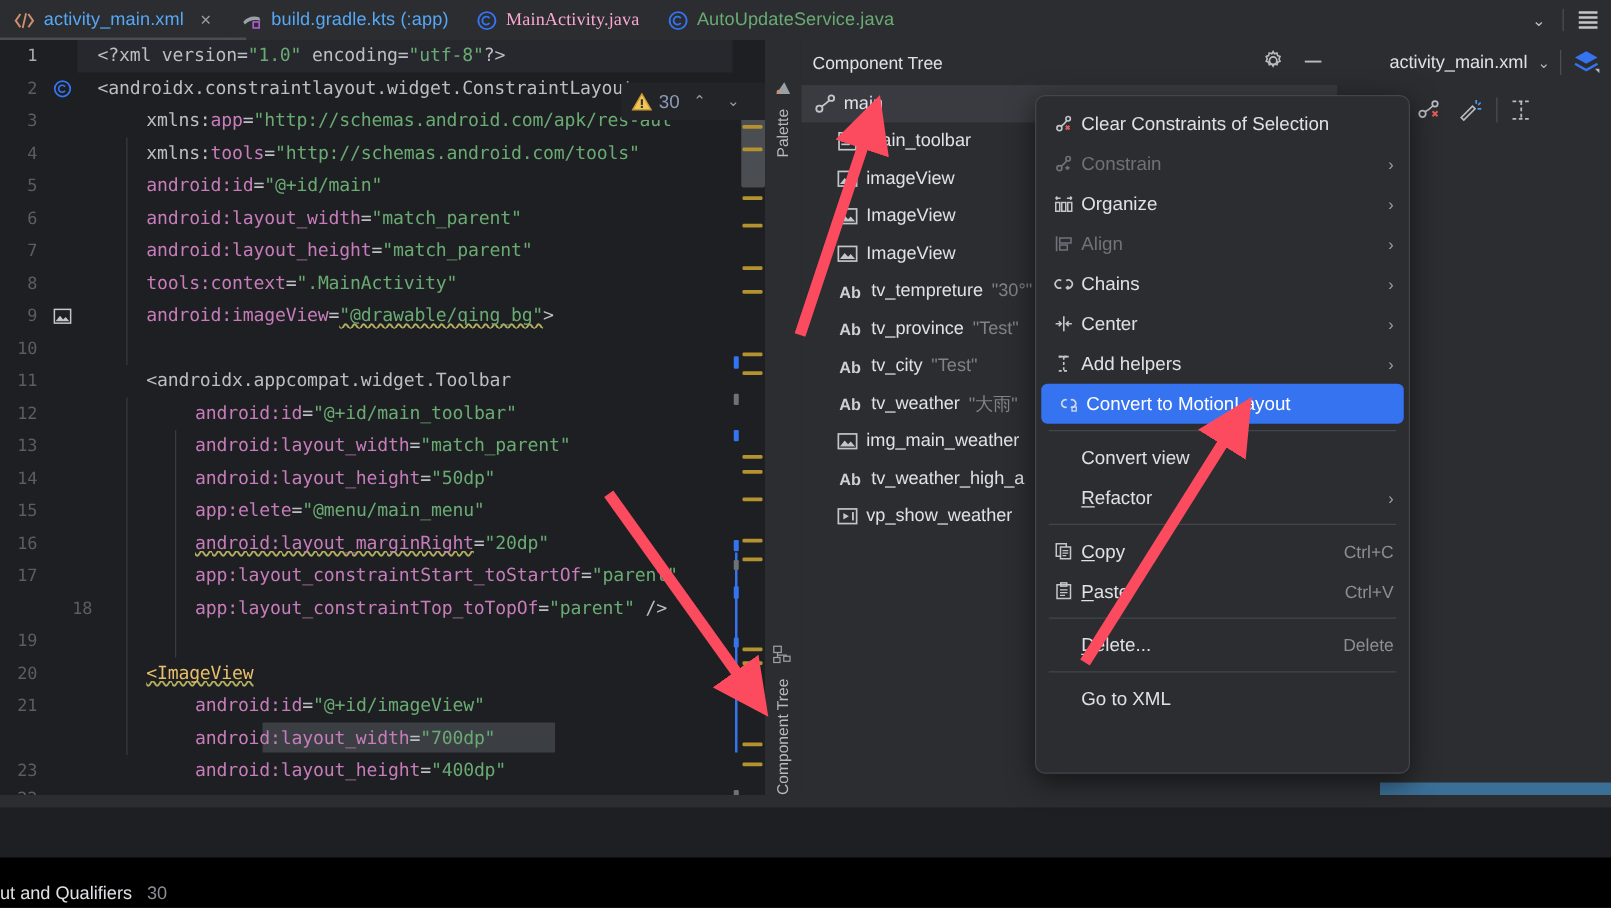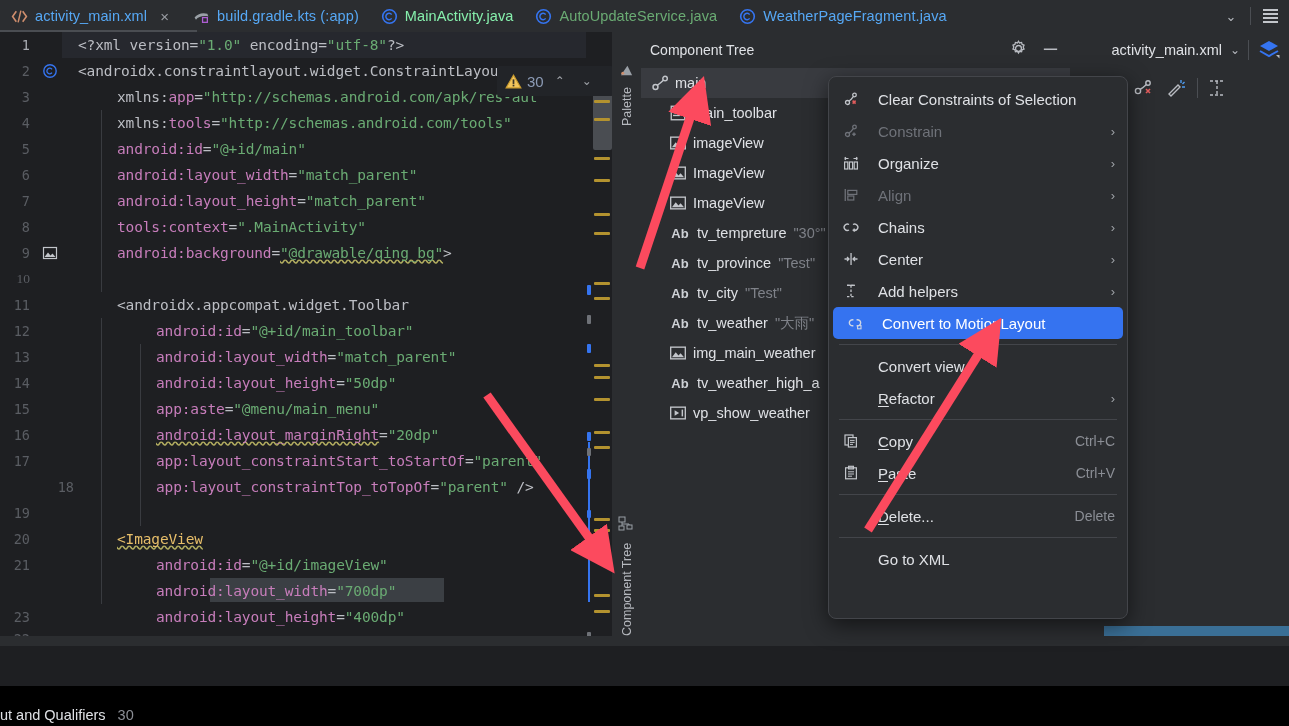--- a/index.html
+++ b/index.html
@@ -180,21 +180,21 @@
 
   
   #ctxmenu {
     position: absolute; left: 828px; top: 76px; width: 300px; height: 543px;
     background: #2b2d30; border: 1px solid #43454a; border-radius: 8px;
     box-shadow: 0 6px 22px rgba(0,0,0,.55);
     padding: 6px 0; z-index: 40;
   }
   .mi {
     position: relative; height: 32px; display: flex; align-items: center;
-    font-size: 15px; color: #dfe1e5; padding: 0 12px 0 14px; cursor: default; gap: 13px;
+    font-size: 15px; color: #dfe1e5; padding: 0 12px 0 14px; cursor: default;
   }
   .mi.dim { color: #6f7279; }
   .mi.highlight { background: #3573f0; margin: 0 4px; border-radius: 5px; color: #ffffff; }
   .mi .mi-ico { width: 22px; flex: none; display:flex; align-items:center; }
   .mi .mi-label { flex: 1; }
   .mi .mi-arrow { color: #9da0a6; font-size: 13px; }
   .mi .mi-short { color: #8b8e95; font-size: 14px; }
   .mi-sep { height: 1px; background: #43454a; margin: 5px 10px; }
   .u { text-decoration: underline; text-underline-offset: 2px; }
 
@@ -238,35 +238,28 @@
             <path d="M1.5 9 C4 5.5, 9 4, 13.5 5.5 L14.5 8 C10 6.8, 5 8, 2.8 11 Z" fill="#9aa0a6"></path>
             <rect x="9" y="9" width="4.5" height="4.5" fill="none" stroke="#b05fd6" stroke-width="1.2"></rect>
           </svg>
           <span class="tab-label" style="color: rgb(86, 168, 245);">build.gradle.kts (:app)</span>
         </div>
         <div class="tab">
           <svg width="17" height="17" viewBox="0 0 16 16" class="tab-ico">
             <circle cx="8" cy="8" r="6.4" fill="none" stroke="#3574f0" stroke-width="1.5"></circle>
             <path d="M10 6.2 A3 3 0 1 0 10 9.8" fill="none" stroke="#3574f0" stroke-width="1.4"></path>
           </svg>
-          <span class="tab-label" style="color: #86efac;">MainActivity.java</span>
+          <span class="tab-label" style="color: #f9a8d4; font-family: Liberation Serif, serif;">MainActivity.java</span>
         </div>
         <div class="tab">
           <svg width="17" height="17" viewBox="0 0 16 16" class="tab-ico">
             <circle cx="8" cy="8" r="6.4" fill="none" stroke="#3574f0" stroke-width="1.5"></circle>
             <path d="M10 6.2 A3 3 0 1 0 10 9.8" fill="none" stroke="#3574f0" stroke-width="1.4"></path>
           </svg>
           <span class="tab-label" style="color: rgb(106, 171, 115);">AutoUpdateService.java</span>
-        </div>
-        <div class="tab">
-          <svg width="17" height="17" viewBox="0 0 16 16" class="tab-ico">
-            <circle cx="8" cy="8" r="6.4" fill="none" stroke="#3574f0" stroke-width="1.5"></circle>
-            <path d="M10 6.2 A3 3 0 1 0 10 9.8" fill="none" stroke="#3574f0" stroke-width="1.4"></path>
-          </svg>
-          <span class="tab-label" style="color: rgb(86, 168, 245);">WeatherPageFragment.java</span>
         </div>
       </div>
   </div>
   <div id="tab-underline"></div>
   <div id="tabbar-right">
     <div class="chev-down-tab">⌄</div>
     <div class="tb-sep"></div>
     <div class="burger">
         <i></i>
         <i></i>
@@ -307,21 +300,21 @@
         <div class="lnrow" style="top: 182px;">
           <span class="lnum">8</span>
         </div>
         <div class="lnrow" style="top: 208px;">
           <span class="lnum">9</span>
           <svg width="15" height="15" viewBox="0 0 16 16" class="gico">
             <rect x="1.5" y="2.5" width="13" height="11" fill="none" stroke="#c2c5ca" stroke-width="1.2"></rect>
             <path d="M2.5 12 L6 7.5 L8.5 10.5 L10.5 8.5 L13.5 12 Z" fill="#c2c5ca"></path>
           </svg>
         </div>
-        <div class="lnrow" style="top: 234px; font-family: Liberation Serif, serif;">
+        <div class="lnrow" style="top: 234px;">
           <span class="lnum">10</span>
         </div>
         <div class="lnrow" style="top: 260px;">
           <span class="lnum">11</span>
         </div>
         <div class="lnrow" style="top: 286px;">
           <span class="lnum">12</span>
         </div>
         <div class="lnrow" style="top: 312px;">
           <span class="lnum">13</span>
@@ -365,27 +358,27 @@
       <div class="indent-guide" style="left:78px;top:312px;height:182px;"></div>
       <div id="code-lines">
           <div class="cline" style="top: 0px; padding-left: 0px;"><span class="k-plain">&lt;?xml </span><span class="k-plain">version</span><span class="k-plain">=</span><span class="k-str">"1.0"</span><span class="k-plain"> encoding</span><span class="k-plain">=</span><span class="k-str">"utf-8"</span><span class="k-plain">?&gt;</span></div>
           <div class="cline" style="top: 26px; padding-left: 0px;"><span class="k-plain">&lt;androidx.constraintlayout.widget.ConstraintLayout </span><span class="k-attr">xm</span></div>
           <div class="cline" style="top: 52px; padding-left: 39px;"><span class="k-plain">xmlns:</span><span class="k-attr">app</span><span class="k-plain">=</span><span class="k-str">"http://schemas.android.com/apk/res-aut</span></div>
           <div class="cline" style="top: 78px; padding-left: 39px;"><span class="k-plain">xmlns:</span><span class="k-attr">tools</span><span class="k-plain">=</span><span class="k-str">"http://schemas.android.com/tools"</span></div>
           <div class="cline" style="top: 104px; padding-left: 39px;"><span class="k-attr">android:id</span><span class="k-plain">=</span><span class="k-str">"@+id/main"</span></div>
           <div class="cline" style="top: 130px; padding-left: 39px;"><span class="k-attr">android:layout_width</span><span class="k-plain">=</span><span class="k-str">"match_parent"</span></div>
           <div class="cline" style="top: 156px; padding-left: 39px;"><span class="k-attr">android:layout_height</span><span class="k-plain">=</span><span class="k-str">"match_parent"</span></div>
           <div class="cline" style="top: 182px; padding-left: 39px;"><span class="k-attr">tools:context</span><span class="k-plain">=</span><span class="k-str">".MainActivity"</span></div>
-          <div class="cline" style="top: 208px; padding-left: 39px;"><span class="k-attr">android:background</span><span class="k-plain">=</span><span class="k-str wavy">"@drawable/qing_bg"</span><span class="k-plain">&gt;</span></div>
+          <div class="cline" style="top: 208px; padding-left: 39px;"><span class="k-attr">android:imageView</span><span class="k-plain">=</span><span class="k-str wavy">"@drawable/qing_bg"</span><span class="k-plain">&gt;</span></div>
           <div class="cline" style="top: 234px; padding-left: 0px;"></div>
           <div class="cline" style="top: 260px; padding-left: 39px;"><span class="k-plain">&lt;androidx.appcompat.widget.Toolbar</span></div>
           <div class="cline" style="top: 286px; padding-left: 78px;"><span class="k-attr">android:id</span><span class="k-plain">=</span><span class="k-str">"@+id/main_toolbar"</span></div>
           <div class="cline" style="top: 312px; padding-left: 78px;"><span class="k-attr">android:layout_width</span><span class="k-plain">=</span><span class="k-str">"match_parent"</span></div>
           <div class="cline" style="top: 338px; padding-left: 78px;"><span class="k-attr">android:layout_height</span><span class="k-plain">=</span><span class="k-str">"50dp"</span></div>
-          <div class="cline" style="top: 364px; padding-left: 78px;"><span class="k-attr">app:aste</span><span class="k-plain">=</span><span class="k-str">"@menu/main_menu"</span></div>
+          <div class="cline" style="top: 364px; padding-left: 78px;"><span class="k-attr">app:elete</span><span class="k-plain">=</span><span class="k-str">"@menu/main_menu"</span></div>
           <div class="cline" style="top: 390px; padding-left: 78px;"><span class="k-attr wavy">android:layout_marginRight</span><span class="k-plain">=</span><span class="k-str">"20dp"</span></div>
           <div class="cline" style="top: 416px; padding-left: 78px;"><span class="k-attr">app:layout_constraintStart_toStartOf</span><span class="k-plain">=</span><span class="k-str">"parent"</span></div>
           <div class="cline" style="top: 442px; padding-left: 78px;"><span class="k-attr">app:layout_constraintTop_toTopOf</span><span class="k-plain">=</span><span class="k-str">"parent"</span><span class="k-plain"> /&gt;</span></div>
           <div class="cline" style="top: 468px; padding-left: 0px;"></div>
           <div class="cline" style="top: 494px; padding-left: 39px;"><span class="k-el wavy">&lt;ImageView</span></div>
           <div class="cline" style="top: 520px; padding-left: 78px;"><span class="k-attr">android:id</span><span class="k-plain">=</span><span class="k-str">"@+id/imageView"</span></div>
           <div class="cline" style="top: 546px; padding-left: 78px;"><span class="k-attr">android:layout_width</span><span class="k-plain">=</span><span class="k-str">"700dp"</span></div>
           <div class="cline" style="top: 572px; padding-left: 78px;"><span class="k-attr">android:layout_height</span><span class="k-plain">=</span><span class="k-str">"400dp"</span></div>
         </div>
     </div>

